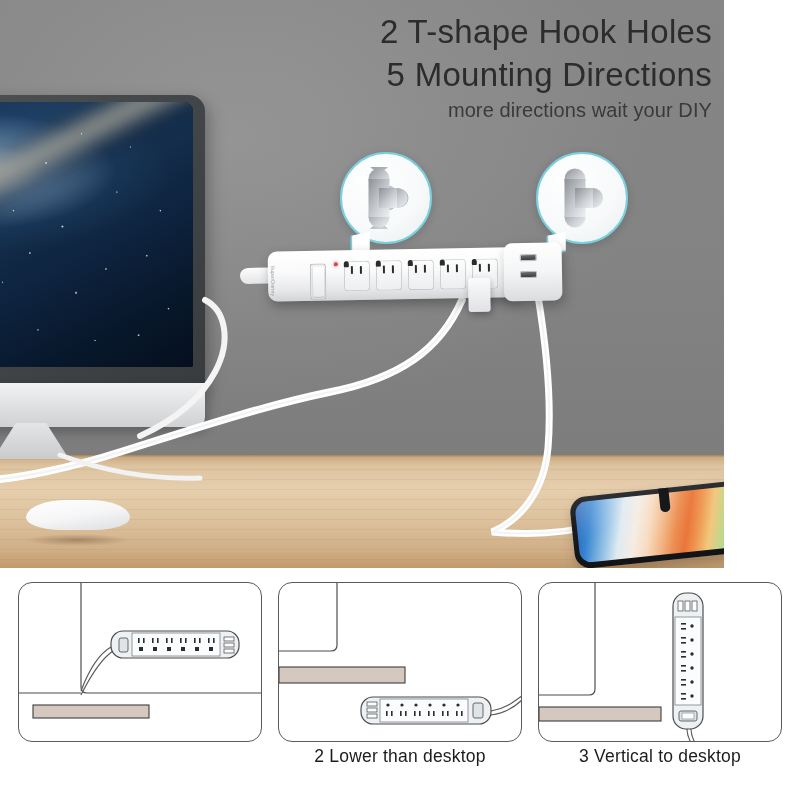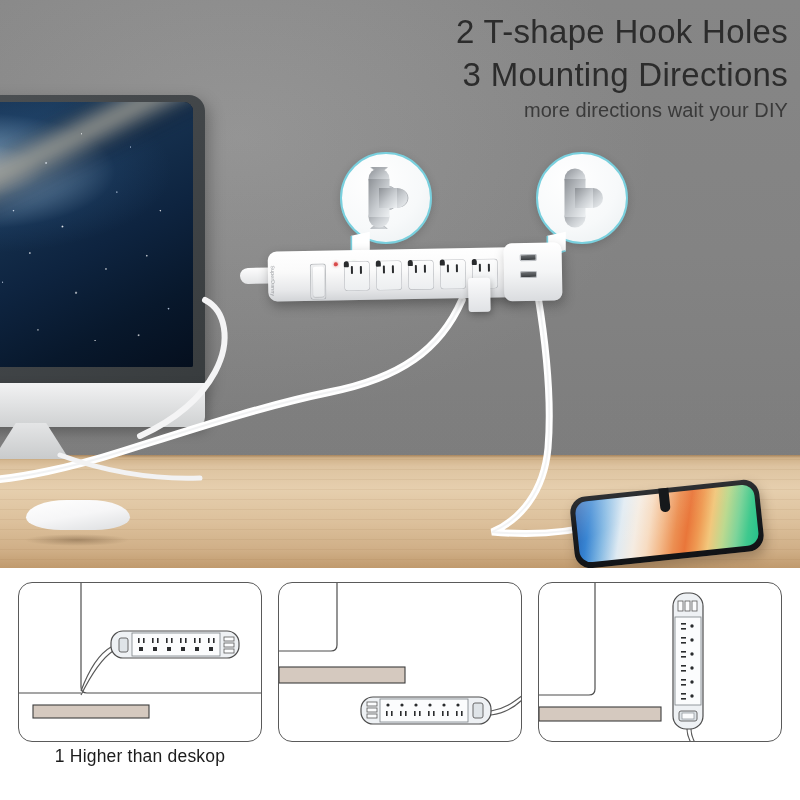--- a/index.html
+++ b/index.html
@@ -7,21 +7,21 @@
     width: 800px; height: 800px;
     font-family: "Liberation Sans", sans-serif;
     background: #ffffff;
     overflow: hidden;
     position: relative;
   }
 
   
   .hero {
     position: absolute; left: 0; top: 0;
-    width: 800px; height: 568px;
+    width: 724px; height: 568px;
     overflow: hidden;
   }
   .wall {
     position: absolute; left: 0; top: 0;
     width: 800px; height: 460px;
     background: linear-gradient(180deg, #8e8e8e 0%, #8b8b8b 55%, #858585 100%);
   }
   .wall-shade {
     position: absolute; left: 0; top: 0;
     width: 800px; height: 460px;
@@ -330,21 +330,21 @@
 <div class="hero">
 
   <div class="wall"></div>
   <div class="wall-shade"></div>
   <div class="desk"></div>
   <div class="desk-grain"></div>
   <div class="desk-edge"></div>
 
   <div class="headline-block">
     <div class="h-line1">2 T-shape Hook Holes</div>
-    <div class="h-line3">3 Mounting Directions</div>
+    <div class="h-line3">5 Mounting Directions</div>
     <div class="h-line4">more directions wait your DIY</div>
   </div>
 
   <div class="monitor">
     <div class="mon-bezel">
       <div class="mon-screen">
         <div class="sky"></div>
         <div class="dustlane"></div>
         <div class="glowband"></div>
         <div class="stars"></div>
@@ -507,21 +507,20 @@
             <path d="M190,64 h4 v4 h-4 z"></path>
         </g>
         <g fill="#fbfcfd" stroke="#5a5a5a" stroke-width="0.8">
           <rect x="205" y="54" width="10" height="4"></rect>
           <rect x="205" y="60" width="10" height="4"></rect>
           <rect x="205" y="66" width="10" height="4"></rect>
         </g>
       </g>
     </svg>
   </div>
-  <div class="caption cap-1">1 Higher than deskop</div>
 
   <div class="panel panel-2">
     <svg width="244" height="160" viewBox="0 0 244 160">
       <g stroke="#4d4d4d" stroke-width="1.2" fill="none">
         <path d="M58,0 L58,62 Q58,68 52,68 L0,68"></path>
         <path d="M58,0 L58,0"></path>
         <path d="M0,72 L244,72" stroke="none"></path>
       </g>
       <rect x="0" y="84" width="126" height="16" fill="#d5c9bf" stroke="#3d3d3d" stroke-width="1.1"></rect>
 
@@ -555,20 +554,21 @@
             <circle cx="179" cy="122" r="1.6"></circle>
         </g>
         <g fill="#fbfcfd" stroke="#5a5a5a" stroke-width="0.8">
           <rect x="88" y="119" width="10" height="4"></rect>
           <rect x="88" y="125" width="10" height="4"></rect>
           <rect x="88" y="131" width="10" height="4"></rect>
         </g>
       </g>
     </svg>
   </div>
+  <div class="caption cap-2">2 Lower than desktop</div>
 
   <div class="panel panel-3">
     <svg width="244" height="160" viewBox="0 0 244 160">
       <g stroke="#4d4d4d" stroke-width="1.2" fill="none">
         <path d="M56,0 L56,106 Q56,112 50,112 L0,112"></path>
       </g>
       <rect x="0" y="124" width="122" height="14" fill="#d5c9bf" stroke="#3d3d3d" stroke-width="1.1"></rect>
 
       <path d="M148,146 C148,152 150,156 152,160" fill="none" stroke="#5a5a5a" stroke-width="1.2"></path>
       <path d="M152,146 C152,152 154,156 156,160" fill="none" stroke="#5a5a5a" stroke-width="1.2"></path>
@@ -604,14 +604,15 @@
           <circle cx="153" cy="85" r="1.7"></circle>
             <circle cx="153" cy="99" r="1.7"></circle>
             <circle cx="153" cy="113" r="1.7"></circle>
         </g>
 
         <rect x="140" y="128" width="18" height="10" rx="2" fill="#dfe4e8" stroke="#5a5a5a" stroke-width="0.9"></rect>
         <rect x="143" y="130" width="12" height="6" fill="#fbfcfd" stroke="#8a9095" stroke-width="0.7"></rect>
       </g>
     </svg>
   </div>
+  <div class="caption cap-3">3 Vertical to desktop</div>
 
 </div>
 
 </body></html>

